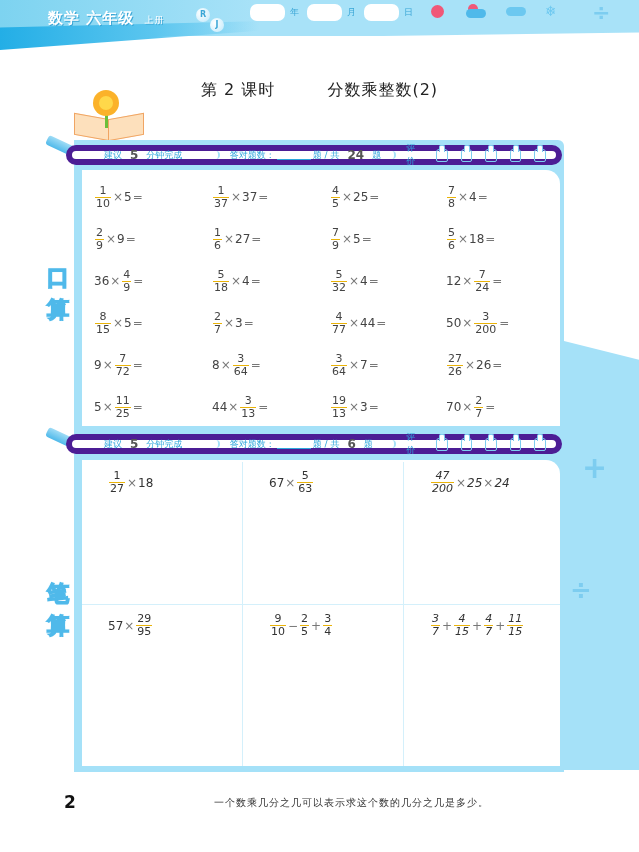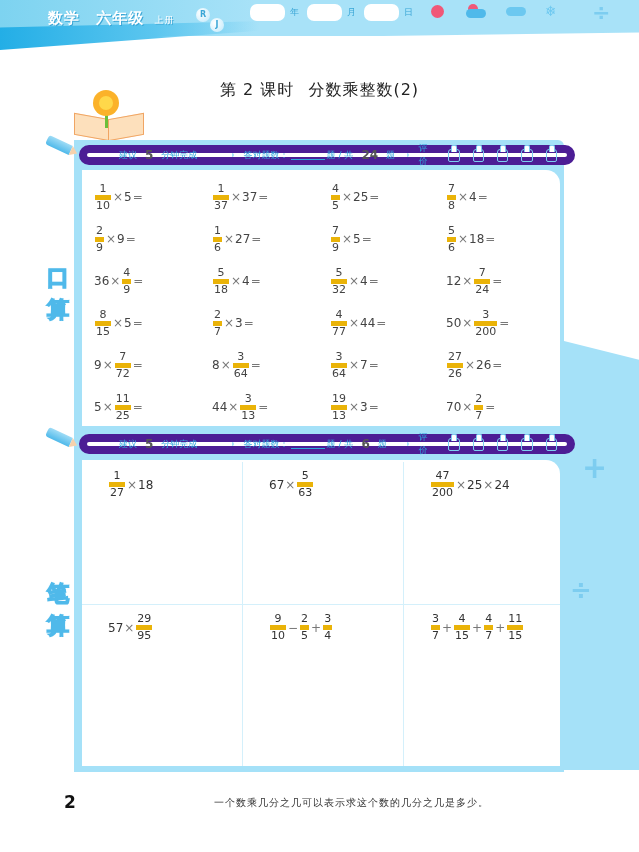--- a/index.html
+++ b/index.html
@@ -24,79 +24,79 @@
   .header-title .vol { font-size: 9px; font-weight: normal; margin-left: 4px; }
   .rj-badge { position: absolute; width: 14px; height: 14px; border-radius: 50%;
     background: radial-gradient(circle at 35% 35%, #ffffff, #bfe9fb); color: #3aa6d6;
     font-size: 8px; font-weight: bold; text-align: center; line-height: 14px; }
   .date-box { position: absolute; top: 4px; width: 35px; height: 17px; background: #fff; border-radius: 7px; }
   .date-label { position: absolute; top: 6px; font-size: 9px; color: #3aa6d6; }
   .weather { position: absolute; top: 5px; font-size: 12px; }
 
   
   .lesson-title { position: absolute; left: 0; width: 639px; top: 80px; text-align: center; font-size: 16px; color: #222; letter-spacing: 1px; }
-  .lesson-title span { margin: 0 4px; }
+  .lesson-title span { margin: 0 23px; }
 
   
   .book { position: absolute; left: 74px; top: 112px; width: 70px; height: 26px; }
   .book .pages-l { position: absolute; left: 0; top: 4px; width: 36px; height: 22px; background: #fde0bc; border: 1px solid #f0a564; transform: skewY(10deg); }
   .book .pages-r { position: absolute; right: 0; top: 4px; width: 36px; height: 22px; background: #fde0bc; border: 1px solid #f0a564; transform: skewY(-10deg); }
   .flower { position: absolute; left: 93px; top: 90px; width: 26px; height: 26px; border-radius: 50%; background: #fbb22a; }
   .flower .face { position: absolute; left: 6px; top: 6px; width: 14px; height: 14px; border-radius: 50%; background: #ffd84a; }
   .stem { position: absolute; left: 105px; top: 114px; width: 3px; height: 14px; background: #6bbf3a; }
 
   
   .panel-frame { position: absolute; background: #a5e1f8; }
   .panel-inner { position: absolute; background: #ffffff; }
   .side-bar { position: absolute; left: 560px; top: 340px; width: 80px; height: 430px; background: #a5e1f8;
     clip-path: polygon(0 0, 100% 20px, 100% 100%, 0 100%); }
   .side-bar .sym { position: absolute; color: #7dcdf0; font-weight: bold; }
 
-  .info-strip { position: absolute; left: 79px; height: 20px; width: 496px; background: #ffffff; border-radius: 10px;
-    border: 8px solid #4c1d95; display: flex; align-items: center; font-size: 9px; color: #2ea6dc; }
+  .info-strip { position: absolute; left: 66px; height: 20px; width: 496px; background: #ffffff; border-radius: 10px;
+    border: 6px solid #4c1d95; display: flex; align-items: center; font-size: 9px; color: #2ea6dc; }
   .info-strip .seg { display: flex; align-items: center; height: 100%; padding: 0 10px; border-right: 2px solid #a5e1f8; border-radius: 0 10px 10px 0; }
   .info-strip .seg:last-child { border-right: none; }
   .info-strip .num { font-size: 12px; font-weight: bold; color: #555; margin: 0 8px; }
   .info-strip .blank { display: inline-block; width: 34px; border-bottom: 1px solid #2ea6dc; margin: 0 2px; height: 10px; }
   .thumb { display: inline-block; width: 12px; height: 13px; margin-left: 13px; border: 1px solid #7dcdf0; border-radius: 3px 3px 2px 2px; position: relative; }
   .thumb::before { content: ""; position: absolute; left: 2px; top: -5px; width: 4px; height: 6px; border: 1px solid #7dcdf0; border-bottom: none; border-radius: 2px 2px 0 0; background: #fff; }
 
   .pencil { position: absolute; width: 26px; height: 10px; background: linear-gradient(180deg, #9fdcf6, #4fb9ea); border-radius: 3px 0 0 3px; transform: rotate(25deg); }
   .pencil::after { content: ""; position: absolute; right: -7px; top: 0; border-left: 7px solid #f6d2ad; border-top: 5px solid transparent; border-bottom: 5px solid transparent; }
 
   .section-label { position: absolute; left: 47px; font-size: 22px; font-weight: bold; color: #ffffff;
     -webkit-text-stroke: 1.5px #4fb9ea; text-shadow: 0 0 2px #bfe9fb; line-height: 32px; }
 
   
   .oral-grid { position: absolute; left: 94px; top: 176px; width: 460px; display: grid; grid-template-columns: 118px 118px 116px 108px; row-gap: 0; }
   .prob { height: 42px; display: flex; align-items: center; font-size: 12px; color: #444; }
   .frac { display: inline-flex; flex-direction: column; align-items: center; font-size: 11px; line-height: 12px; margin: 0 1px; }
   .frac .n { padding: 0 1px; }
-  .frac .d { border-top: 5px solid #eab308; padding: 0 1px; }
+  .frac .d { border-top: 1px solid #eab308; padding: 0 1px; }
   .op { color: #777; margin: 0 1px; font-size: 12px; }
 
   
   .written-grid { position: absolute; left: 82px; top: 462px; width: 478px; height: 304px; display: grid;
     grid-template-columns: 161px 161px 156px; grid-template-rows: 143px 161px; }
   .wcell { border-right: 1px solid #d4f0fb; border-bottom: 1px solid #d4f0fb; padding: 8px 0 0 26px; font-size: 12px; display: flex; align-items: flex-start; }
-  .wcell:nth-child(3n) { border-right: none; }
+  .wcell:nth-child(3n) { border-right: none; font-style: italic; }
   .wcell:nth-child(n+4) { border-bottom: none; }
   .wcell .expr { display: flex; align-items: center; }
 
   .page-num { position: absolute; left: 64px; top: 792px; font-size: 17px; font-weight: bold; color: #111; }
   .footer-note { position: absolute; left: 214px; top: 796px; font-size: 10px; color: #333; font-family: "DejaVu Serif", serif; letter-spacing: 1px; }
 </style>
 </head>
 <body>
 
 <div class="header-band"></div>
 <div class="header-swoosh"></div>
 <div class="header-title">
   <span>数学</span>
-  <span style="margin-left:10px">六年级</span>
+  <span style="">六年级</span>
   <span class="vol">上册</span>
 </div>
 <div class="rj-badge" style="left:196px;top:8px">R</div>
 <div class="rj-badge" style="left:210px;top:18px">J</div>
 
 <div class="date-box" style="left:250px"></div>
 <div class="date-label" style="left:290px">年</div>
 <div class="date-box" style="left:307px"></div>
 <div class="date-label" style="left:347px">月</div>
 <div class="date-box" style="left:364px"></div>

